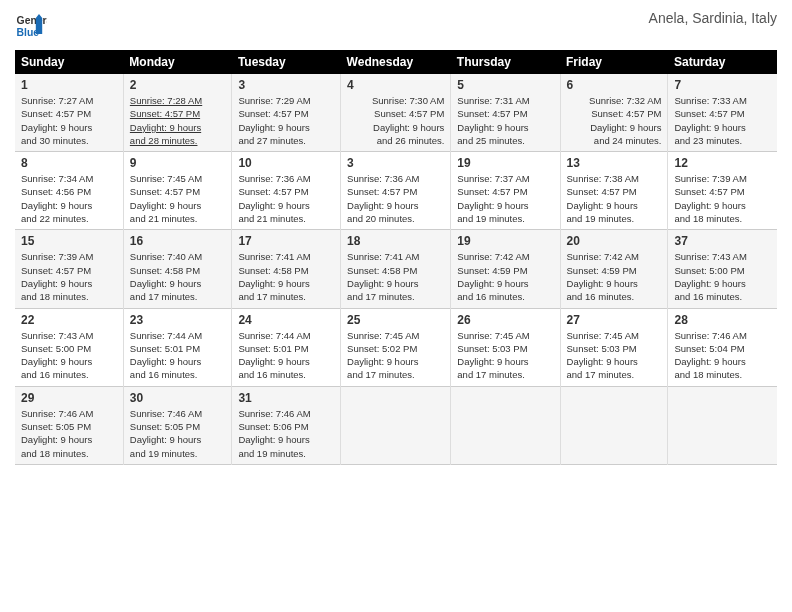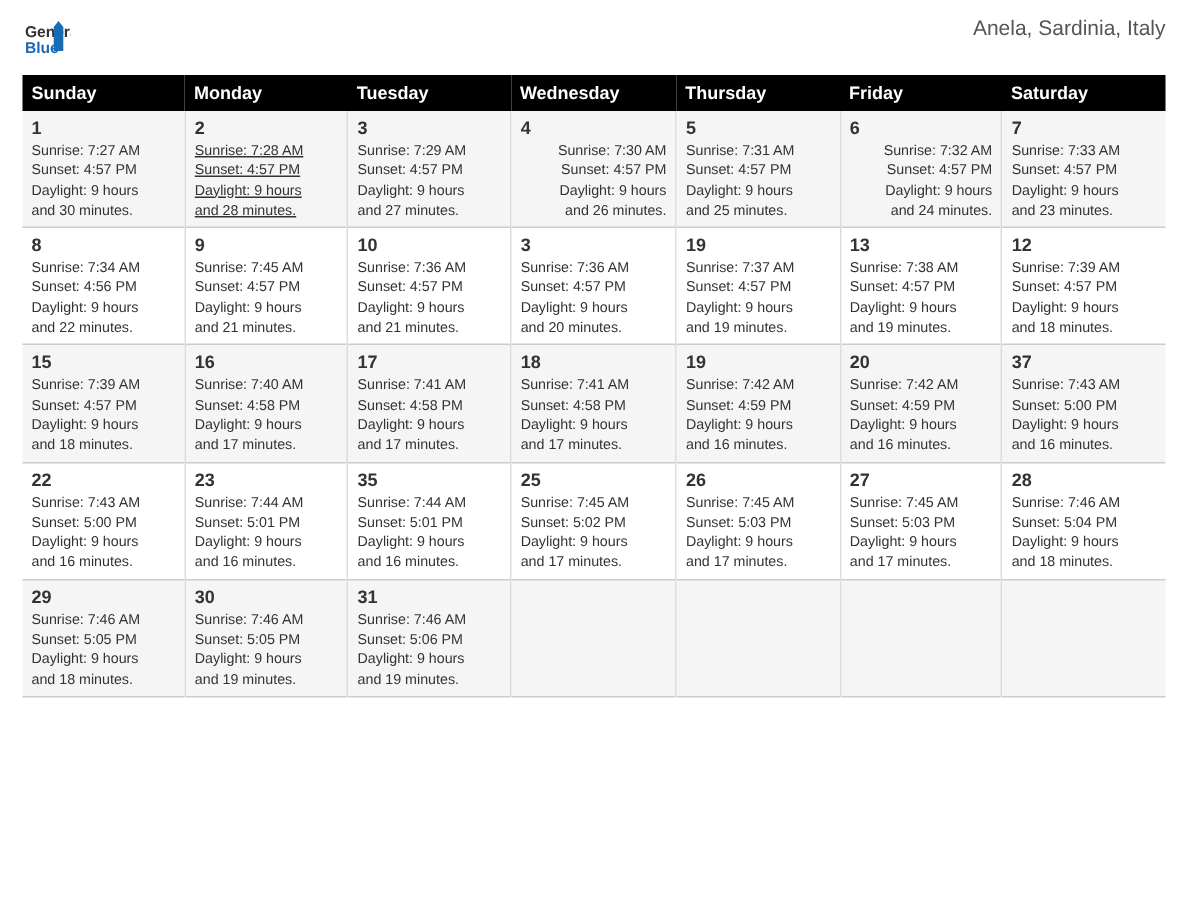--- a/index.html
+++ b/index.html
@@ -281,21 +281,21 @@
 and 16 minutes.</div>
           </td>
           <td>
             <span class="day-num">23</span>
             <div class="day-info" style="white-space: pre-line;">Sunrise: 7:44 AM
 Sunset: 5:01 PM
 Daylight: 9 hours
 and 16 minutes.</div>
           </td>
           <td>
-            <span class="day-num">35</span>
+            <span class="day-num">24</span>
             <div class="day-info" style="white-space: pre-line;">Sunrise: 7:44 AM
 Sunset: 5:01 PM
 Daylight: 9 hours
 and 16 minutes.</div>
           </td>
           <td>
             <span class="day-num">25</span>
             <div class="day-info" style="white-space: pre-line;">Sunrise: 7:45 AM
 Sunset: 5:02 PM
 Daylight: 9 hours

